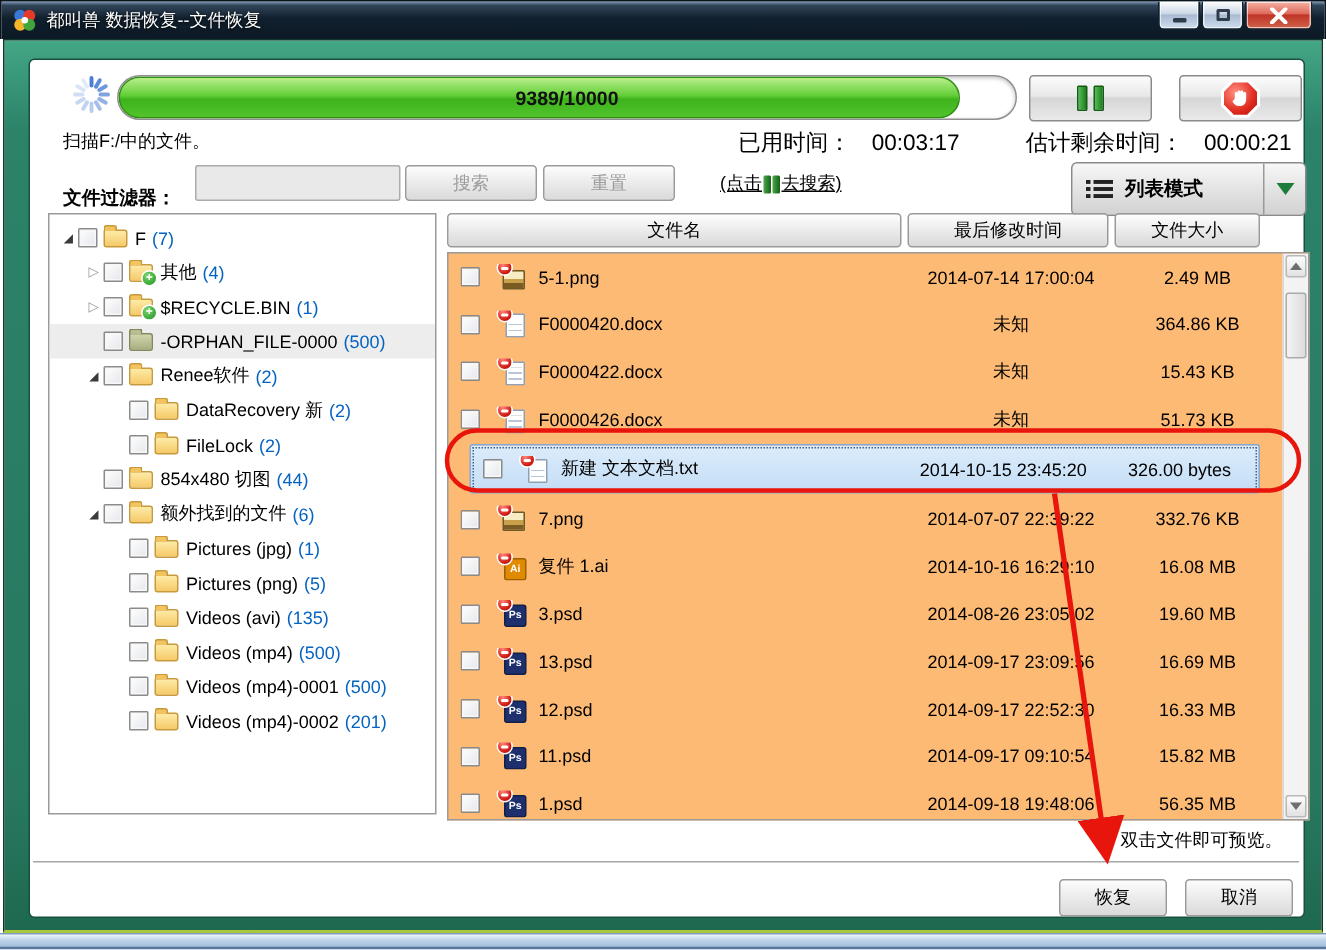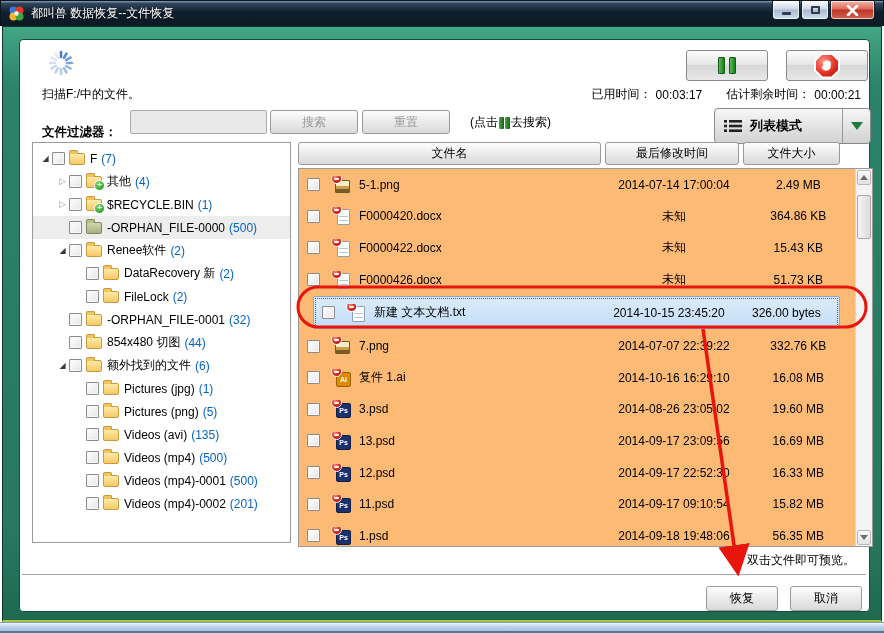--- a/index.html
+++ b/index.html
@@ -46,32 +46,32 @@
   .btn-pause{left:666px;}
   .btn-stop{left:766px;}
   .pbar{width:7px;height:17px;border:1px solid #135c13;border-radius:1px;
     background:linear-gradient(90deg,#56bd56,#1d7d1d);}
   .oct-w{width:26px;height:26px;background:#fff;display:flex;align-items:center;justify-content:center;
     clip-path:polygon(30% 0,70% 0,100% 30%,100% 70%,70% 100%,30% 100%,0 70%,0 30%);}
   .oct{width:22px;height:22px;display:flex;align-items:center;justify-content:center;
     background:radial-gradient(circle at 35% 30%,#ff9183,#e12a1e 60%,#ad1005);
     clip-path:polygon(30% 0,70% 0,100% 30%,100% 70%,70% 100%,30% 100%,0 70%,0 30%);}
   .status-text{position:absolute;left:22px;top:46px;font-size:12px;color:#000;}
-  .time-row{position:absolute;right:8px;top:46px;font-size:12px;color:#000;display:flex;gap:4px;align-items:center;}
+  .time-row{position:absolute;right:8px;top:46px;font-size:15px;color:#000;display:flex;gap:14px;align-items:center;}
   .time-row .gap{width:16px;}
 
   
   .filter-label{position:absolute;left:22px;top:84px;font-size:12.5px;font-weight:bold;}
   .filter-input{position:absolute;left:110px;top:70px;width:137px;height:24px;
     background:#e9e9e9;border:1px solid #ababab;border-radius:2px;font-size:12px;padding:0 5px;color:#333;}
   .gbtn{background:linear-gradient(#fdfdfd,#e9e9e9 55%,#dadada);border:1px solid #9a9a9a;border-radius:3px;
     display:flex;align-items:center;justify-content:center;font-size:12px;}
   .btn-search{position:absolute;left:250px;top:70px;width:88px;height:24px;color:#9b9b9b;}
   .btn-reset{position:absolute;left:342px;top:70px;width:88px;height:24px;color:#9b9b9b;}
-  .hint{position:absolute;left:450px;top:74px;font-size:12px;display:flex;align-items:center;gap:1px;}
+  .hint{position:absolute;left:460px;top:74px;font-size:12px;display:flex;align-items:center;gap:1px;text-decoration:underline;}
   .hint .hbar{width:5px;height:12px;background:linear-gradient(90deg,#4aa84a,#156015);border-radius:1px;display:inline-block;}
   .viewmode{position:absolute;left:694px;top:68px;width:157px;height:36px;
     background:linear-gradient(#f7f7f7,#e2e2e2 55%,#d2d2d2);border:1px solid #8a8a8a;border-radius:4px;
     display:flex;align-items:center;font-size:13px;font-weight:bold;}
   .viewmode .vm-label{margin-left:8px;}
   .vm-arrowzone{margin-left:auto;width:28px;height:100%;border-left:1px solid #9a9a9a;
     display:flex;align-items:center;justify-content:center;}
   .vm-arrow{width:0;height:0;border-left:6px solid transparent;border-right:6px solid transparent;
     border-top:8px solid #1c7c3c;}
 
@@ -194,20 +194,24 @@
           <line x1="18.5" y1="22.5" x2="16" y2="18.2" opacity=".5"></line>
           <line x1="13" y1="24" x2="13" y2="19" opacity=".4"></line>
           <line x1="7.5" y1="22.5" x2="10" y2="18.2" opacity=".35"></line>
           <line x1="3.5" y1="18.5" x2="7.8" y2="16" opacity=".3"></line>
           <line x1="2" y1="13" x2="7" y2="13" opacity=".25"></line>
           <line x1="3.5" y1="7.5" x2="7.8" y2="10" opacity=".2"></line>
           <line x1="7.5" y1="3.5" x2="10" y2="7.8" opacity=".15"></line>
         </g>
       </svg>
 
+      <div class="progressbar">
+        <div class="progress-fill" style="width: 93.89%;"></div>
+        <div class="progress-label">9389/10000</div>
+      </div>
 
       <div class="topbtn btn-pause">
         <span class="pbar"></span>
         <span class="pbar"></span>
       </div>
       <div class="topbtn btn-stop">
         <span class="oct-w">
             <span class="oct">
           <svg width="12" height="13" viewBox="0 0 12 13" fill="#fff">
             <path d="M2.2 6.5 V3.2 a.95.95 0 0 1 1.9 0 V2.2 a.95.95 0 0 1 1.9 0 V2.2 a.95.95 0 0 1 1.9 0 v1 a.95.95 0 0 1 1.9 0 v3.6 c0 3-1.4 4.9-4.6 4.9 c-2.3 0-3.6-1.3-4.6-3.2 l1.2-1.2 z"></path>
@@ -299,27 +303,20 @@
     <span class="exp none"></span>
     <span class="cb"></span>
     <span class="folder"></span>
     <span class="tlabel">FileLock</span>
     <span class="tcount">(2)</span>
   </div>
           <div class="titem" style="padding-left: 23px;">
     <span class="exp none"></span>
     <span class="cb"></span>
     <span class="folder"></span>
-    <span class="tlabel">-ORPHAN_FILE-0001</span>
-    <span class="tcount">(32)</span>
-  </div>
-          <div class="titem" style="padding-left: 23px;">
-    <span class="exp none"></span>
-    <span class="cb"></span>
-    <span class="folder"></span>
     <span class="tlabel">854x480 切图</span>
     <span class="tcount">(44)</span>
   </div>
           <div class="titem" style="padding-left: 23px;">
     <span class="exp open"></span>
     <span class="cb"></span>
     <span class="folder"></span>
     <span class="tlabel">额外找到的文件</span>
     <span class="tcount">(6)</span>
   </div>

